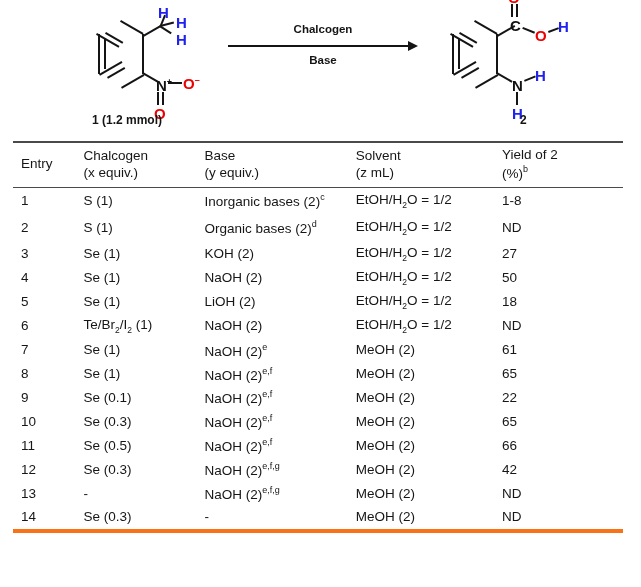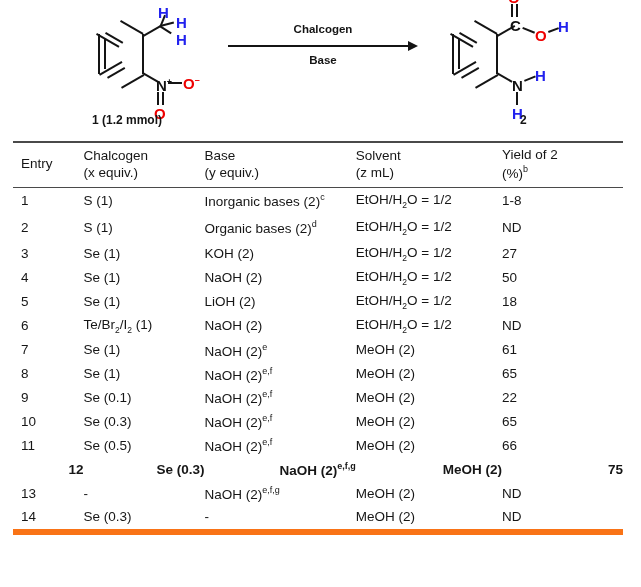--- a/index.html
+++ b/index.html
@@ -78,29 +78,29 @@
     font-weight:normal;
     text-align:left;
     vertical-align:middle;
     padding:4px 0 5px 0;
     line-height:1.25;
   }
   thead tr{
     border-top:2px solid #4a4a4a;
     border-bottom:1.5px solid #4a4a4a;
   }
-  tbody tr:last-child{border-bottom:6px solid #f97316;}
+  tbody tr:last-child{border-bottom:4px solid #f97316;}
   tbody td{
     text-align:left;
     vertical-align:middle;
     padding:3px 0 3px 0;
     line-height:1.22;
   }
   tbody tr.tall td{padding:4px 0 5px 0;}
-  tbody tr.bold td{font-weight:bold;text-align:right;}
+  tbody tr.bold td{font-weight:normal;}
   .c-entry{width:62px;padding-left:8px !important;}
   .c-chal{width:120px;}
   .c-base{width:150px;}
   .c-solv{width:145px;}
   .c-yield{width:120px;}
   .hdr2{display:block;}
   .ssup{font-size:9px;vertical-align:super;}
 </style>
 </head>
 <body>
@@ -293,21 +293,21 @@
           <td class="c-chal">Se (0.5)</td>
           <td class="c-base">NaOH (2)<span class="ssup">e,f</span></td>
           <td class="c-solv">MeOH (2)</td>
           <td class="c-yield">66</td>
         </tr>
         <tr class="bold">
           <td class="c-entry">12</td>
           <td class="c-chal">Se (0.3)</td>
           <td class="c-base">NaOH (2)<span class="ssup">e,f,g</span></td>
           <td class="c-solv">MeOH (2)</td>
-          <td class="c-yield">75</td>
+          <td class="c-yield">42</td>
         </tr>
         <tr>
           <td class="c-entry">13</td>
           <td class="c-chal">-</td>
           <td class="c-base">NaOH (2)<span class="ssup">e,f,g</span></td>
           <td class="c-solv">MeOH (2)</td>
           <td class="c-yield">ND</td>
         </tr>
         <tr>
           <td class="c-entry">14</td>

